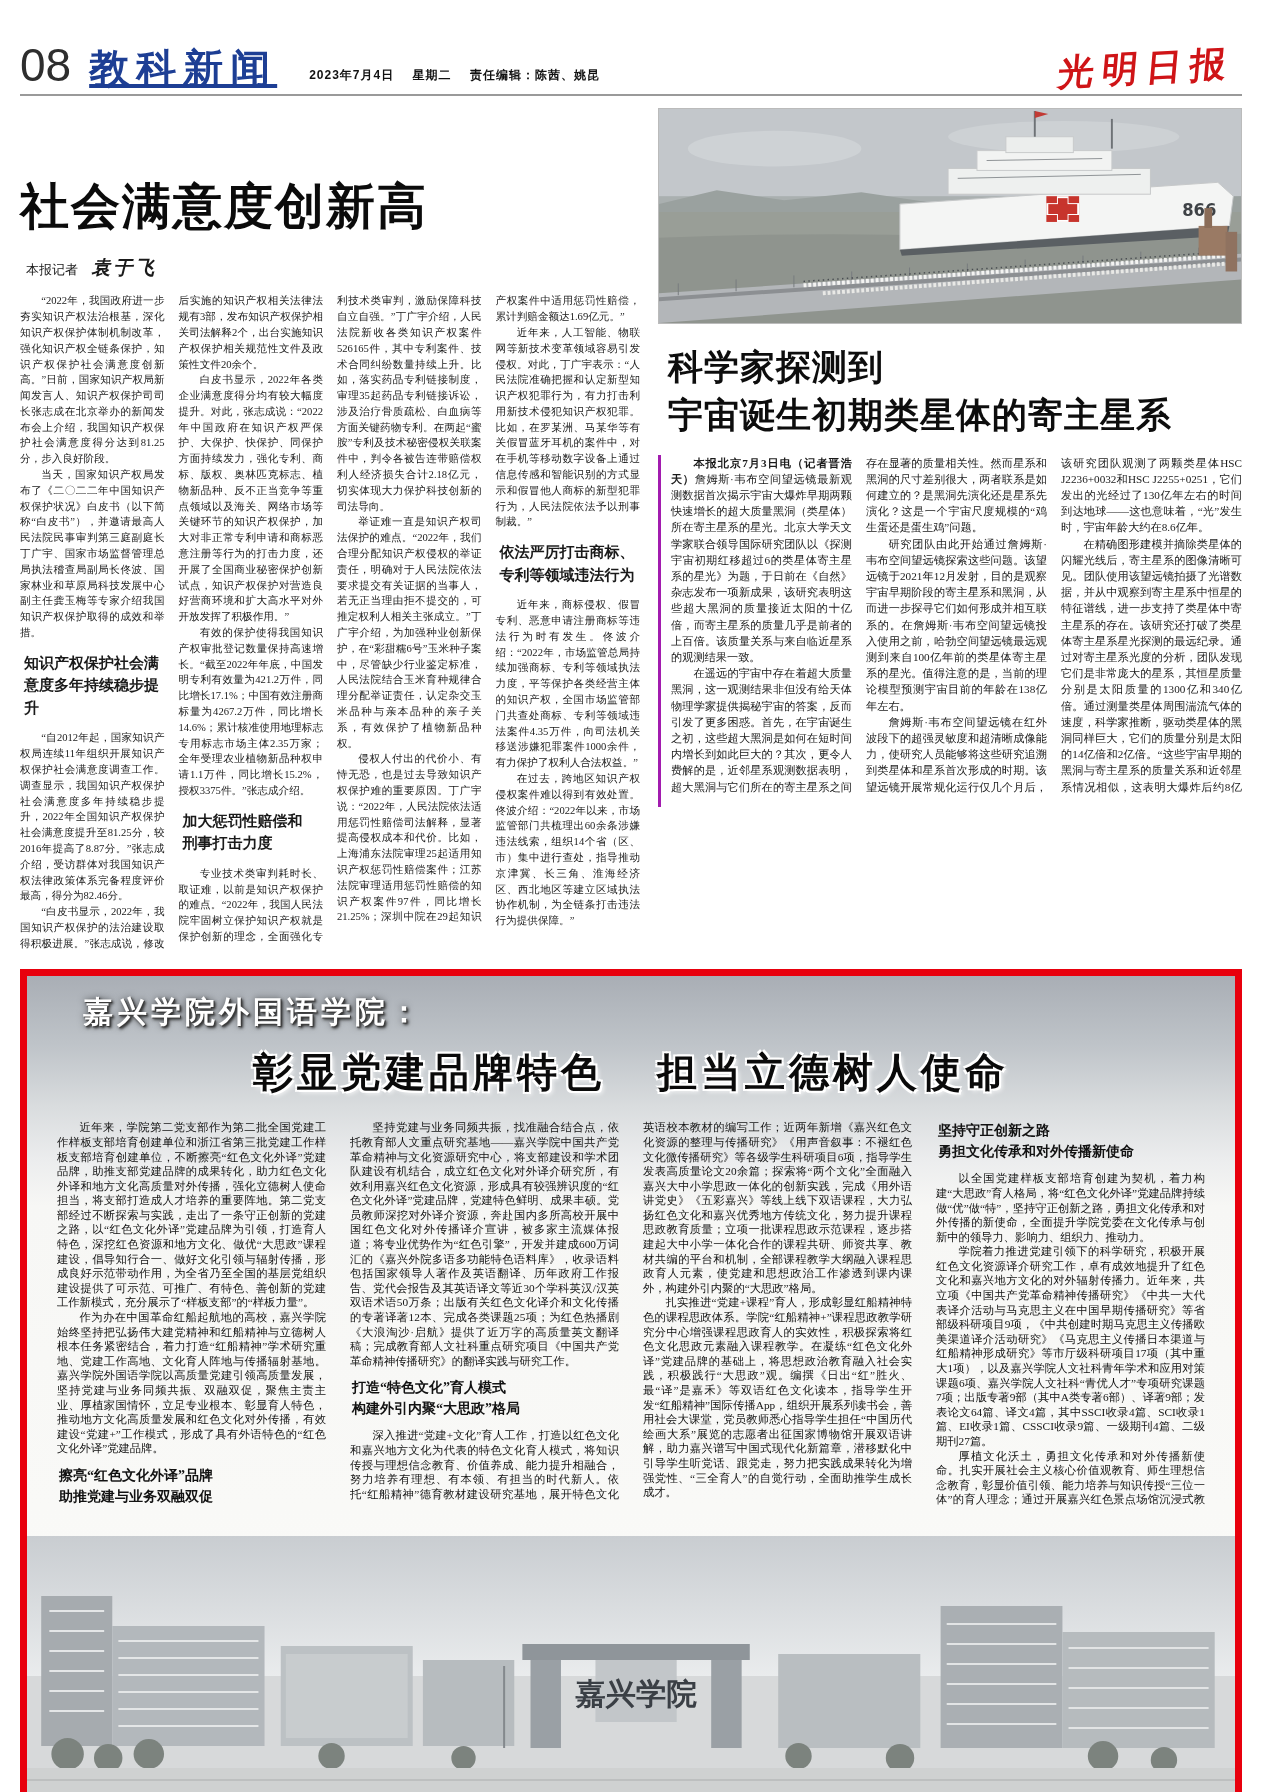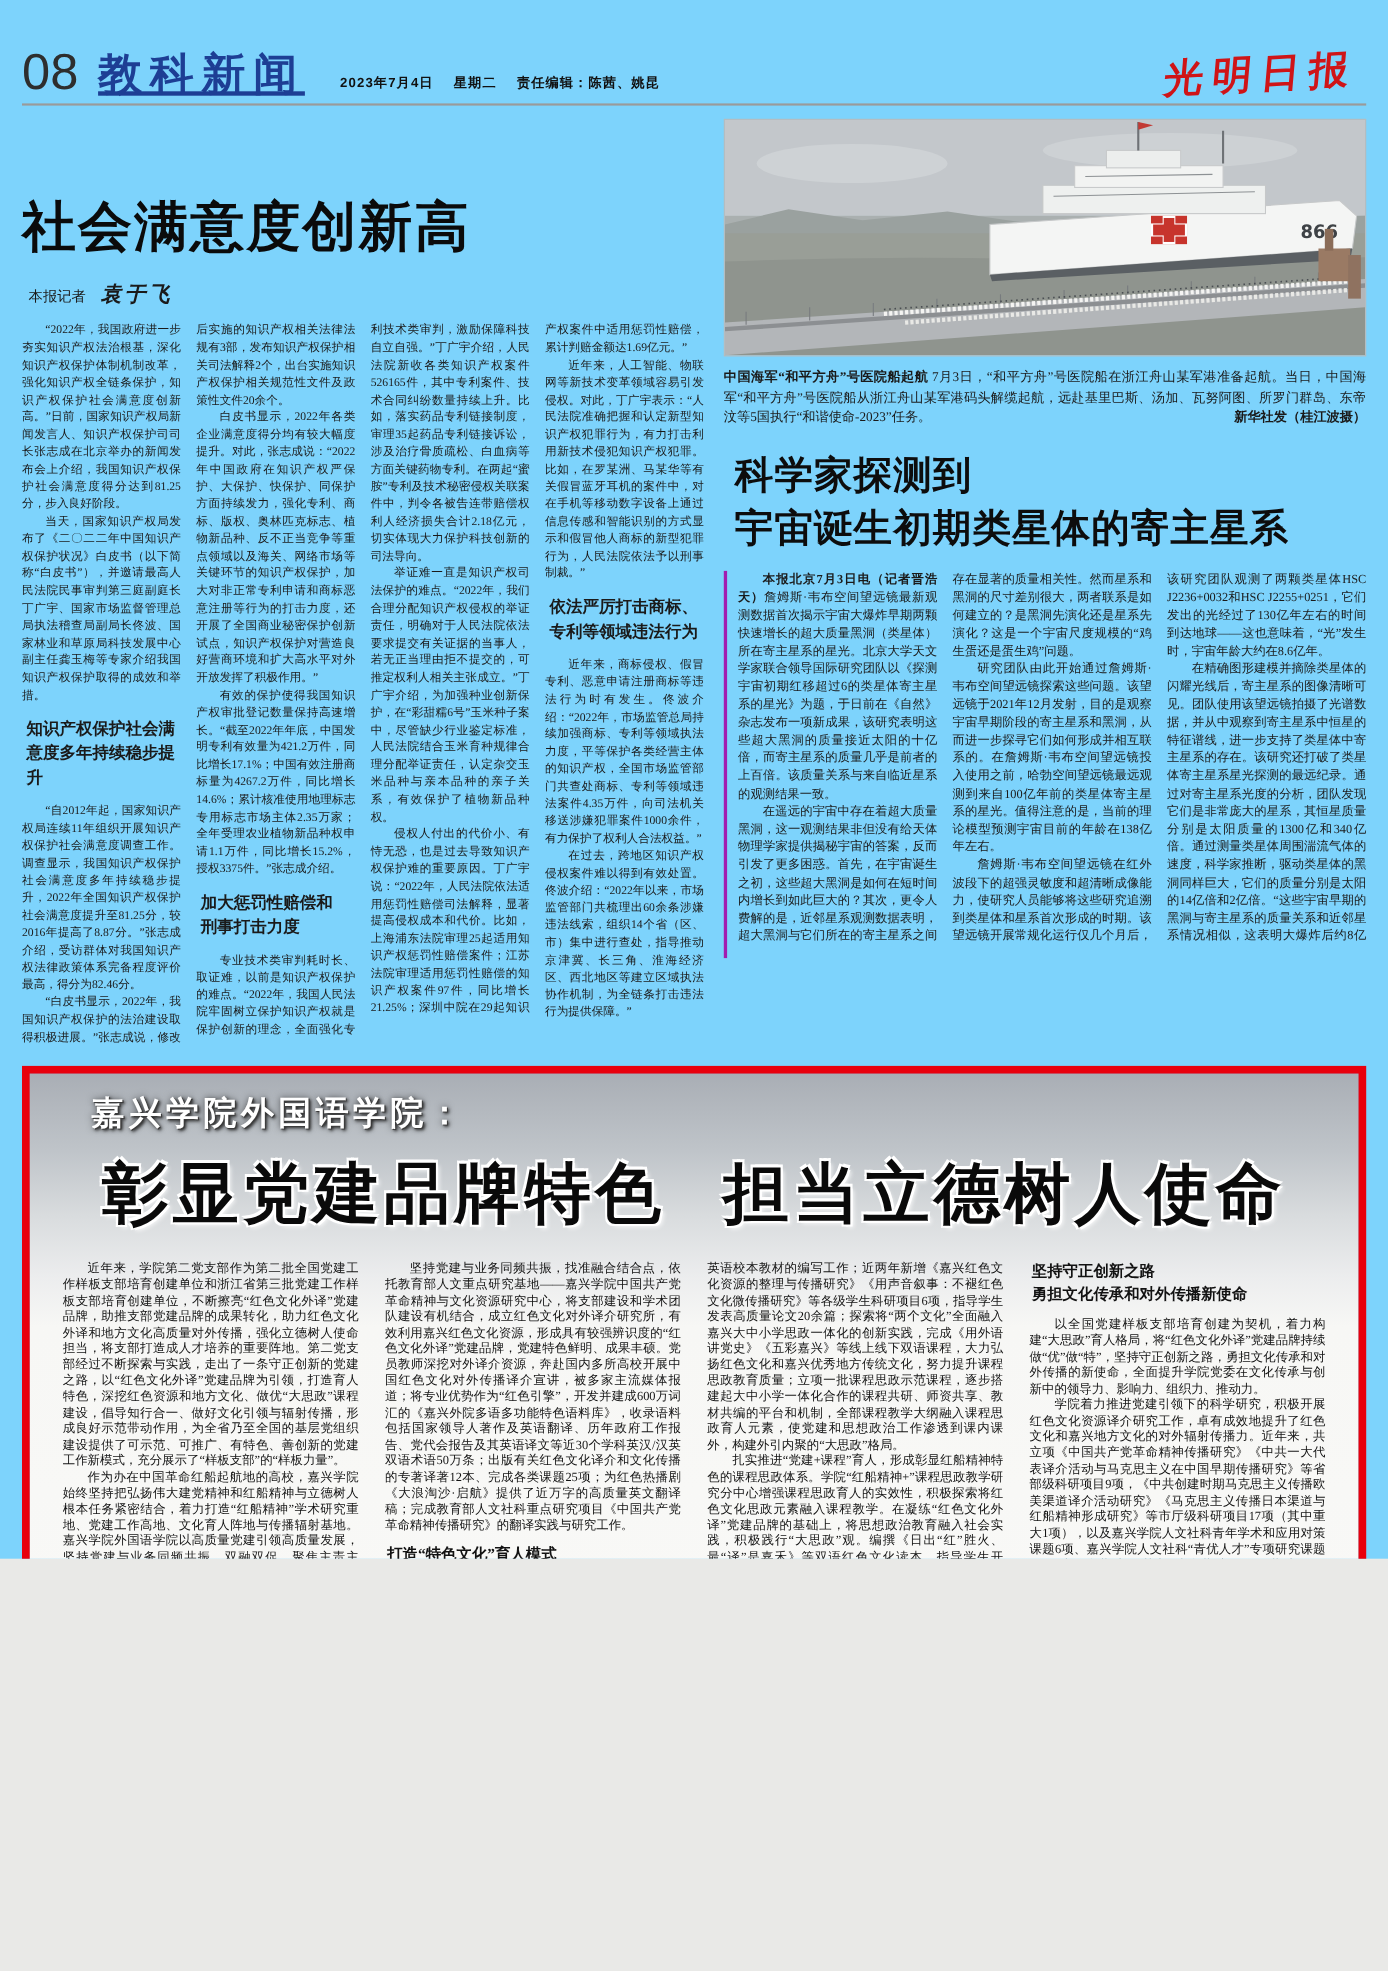--- a/index.html
+++ b/index.html
@@ -1,17 +1,17 @@
 <!DOCTYPE html>
 <html><head>
 <meta charset="utf-8">
 <style>
   * { margin:0; padding:0; box-sizing:border-box; }
   body { background:#e9e9e7; font-family:"Liberation Serif","DejaVu Serif",serif; }
-  .page { width:1262px; height:1417px; margin:0 auto; background:#7dd3fc; color:#1a1a1a;
+  .page { width:1262px; height:1792px; margin:0 auto; background:#ffffff; color:#1a1a1a;
           padding:24px 20px 0 20px; position:relative; overflow:hidden; }
 
   
   .hdr { display:flex; align-items:flex-end; gap:18px; height:64px; }
   .hdr .pageno { font-family:"Liberation Sans",sans-serif; font-size:46px; font-weight:400; color:#2e2e2e; line-height:1; }
   .hdr .section { font-size:40px; font-weight:900; letter-spacing:7px; line-height:1;
                   font-family:"DejaVu Serif",serif;text-decoration:underline; }
   .hdr .dateline { font-family:"Liberation Sans",sans-serif; font-size:12px; font-weight:700;
                    color:#111; margin-left:14px; padding-bottom:4px; letter-spacing:1px;}
   .hdr .dateline span { margin-right:14px; }
@@ -42,21 +42,21 @@
   .sci-body { margin-top:14px; column-count:3; height:352px; font-size:11.2px; line-height:16.2px;
               padding-left:10px; border-left:3px solid #a21caf; }
   .sci-body .para b { font-weight:900; }
 
   
   .ad { margin-top:16px; border:7px solid #e8000d; height:846px; position:relative; overflow:hidden;
         background:linear-gradient(180deg,#a9aeb5 0px,#bfc4c9 70px,#d9dcde 130px,#ecedee 185px,#f7f7f5 230px,#fbfbf9 100%); }
   .ad-inner { padding:16px 30px 0 30px; }
   .ad-org { font-size:30px; font-weight:900; color:#ffffff; letter-spacing:4px; margin-left:26px;
             text-shadow:1px 1px 0 #3c3c3c, 2px 2px 3px #222, 0 0 7px rgba(0,0,0,.55); }
-  .ad-head { text-align:center; margin-top:12px; font-size:60px; font-weight:900; color:#0a0a0a; letter-spacing:4px;
+  .ad-head { text-align:center; margin-top:12px; font-size:40px; font-weight:900; color:#0a0a0a; letter-spacing:4px;
              text-shadow:-2px -2px 0 #fff, 2px -2px 0 #fff, -2px 2px 0 #fff, 2px 2px 0 #fff, 3px 3px 4px rgba(255,255,255,.8); }
   .ad-head .gap { display:inline-block; width:52px; }
   .ad-body { margin-top:20px; column-count:4; column-gap:24px; height:388px;
              font-size:11.3px; line-height:14.6px; color:#121212; }
   .ad-body .subhead { font-size:14px; margin:9px 2px; }
   .campus { position:absolute; left:0; right:0; bottom:0; height:272px; }
 </style>
 </head>
 <body>
 
@@ -160,25 +160,20 @@
           </g>
 
           <g>
             <rect x="560" y="118" width="30" height="30" fill="#9a7a64"></rect>
             <rect x="566" y="100" width="8" height="20" fill="#8a6c58"></rect>
             <rect x="588" y="124" width="12" height="40" fill="#8f7260"></rect>
           </g>
         </svg>
       </div>
 
-      <p class="caption">
-        <span class="cap-lead">中国海军“和平方舟”号医院船起航</span>
-        <span>7月3日，“和平方舟”号医院船在浙江舟山某军港准备起航。当日，中国海军“和平方舟”号医院船从浙江舟山某军港码头解缆起航，远赴基里巴斯、汤加、瓦努阿图、所罗门群岛、东帝汶等5国执行“和谐使命-2023”任务。</span>
-        <span class="credit">新华社发（桂江波摄）</span>
-      </p>
 
       <div class="sci">
         <h2>
           <span>科学家探测到</span><br>
           <span>宇宙诞生初期类星体的寄主星系</span>
         </h2>
         <div class="colflow sci-body">
             <p class="para"><b>本报北京7月3日电（记者晋浩天）</b>詹姆斯·韦布空间望远镜最新观测数据首次揭示宇宙大爆炸早期两颗快速增长的超大质量黑洞（类星体）所在寄主星系的星光。北京大学天文学家联合领导国际研究团队以《探测宇宙初期红移超过6的类星体寄主星系的星光》为题，于日前在《自然》杂志发布一项新成果，该研究表明这些超大黑洞的质量接近太阳的十亿倍，而寄主星系的质量几乎是前者的上百倍。该质量关系与来自临近星系的观测结果一致。</p>
             <p class="para">在遥远的宇宙中存在着超大质量黑洞，这一观测结果非但没有给天体物理学家提供揭秘宇宙的答案，反而引发了更多困惑。首先，在宇宙诞生之初，这些超大黑洞是如何在短时间内增长到如此巨大的？其次，更令人费解的是，近邻星系观测数据表明，超大黑洞与它们所在的寄主星系之间存在显著的质量相关性。然而星系和黑洞的尺寸差别很大，两者联系是如何建立的？是黑洞先演化还是星系先演化？这是一个宇宙尺度规模的“鸡生蛋还是蛋生鸡”问题。</p>
             <p class="para">研究团队由此开始通过詹姆斯·韦布空间望远镜探索这些问题。该望远镜于2021年12月发射，目的是观察宇宙早期阶段的寄主星系和黑洞，从而进一步探寻它们如何形成并相互联系的。在詹姆斯·韦布空间望远镜投入使用之前，哈勃空间望远镜最远观测到来自100亿年前的类星体寄主星系的星光。值得注意的是，当前的理论模型预测宇宙目前的年龄在138亿年左右。</p>

